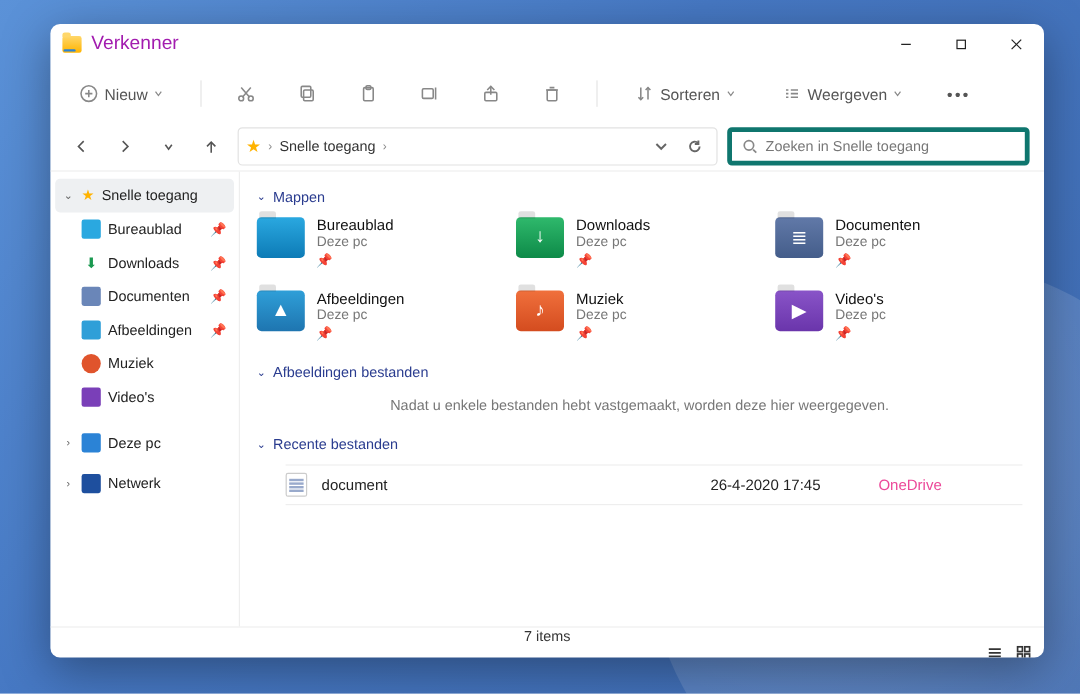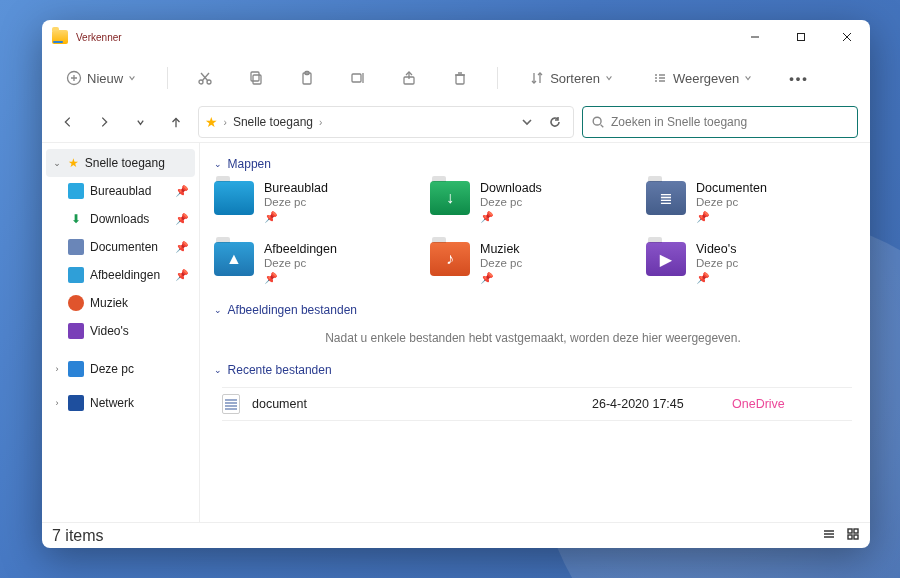--- a/index.html
+++ b/index.html
@@ -39,21 +39,21 @@
     border-radius: 2px; position: relative;
   }
   .title-icon::before {
     content:""; position:absolute; left:0; top:-3px; width:7px; height:4px;
     background:#ffd76a; border-radius:2px 2px 0 0;
   }
   .title-icon::after {
     content:""; position:absolute; left:1px; bottom:1px; width:10px; height:2px;
     background:#2b83d6; border-radius:1px;
   }
-  .title-text { margin-left: 8px; font-size: 10px; color: #7f1d1d; }
+  .title-text { margin-left: 8px; font-size: 16px; color: #a21caf; }
   .win-controls { margin-left: auto; display: flex; }
   .win-btn {
     width: 46px; height: 34px;
     display: flex; align-items: center; justify-content: center;
     color: #222;
   }
   .win-btn svg { width: 10px; height: 10px; }
   
   .toolbar {
     height: 48px;
@@ -99,22 +99,22 @@
     padding:0 6px;
     gap:4px;
     color:#333;
   }
   .star{color:#ffb300; font-size:14px;}
   .addr-sep{color:#888; font-size:10px; margin:0 2px;}
   .addr-controls{margin-left:auto; display:flex; gap:4px;}
   .addr-btn{width:24px;height:24px;display:flex;align-items:center;justify-content:center;}
   .addr-btn svg{width:12px;height:12px;stroke:#666;fill:none;stroke-width:1.6;}
   .search {
-    width:276px; height:32px;
-    border:1px solid #0f766e; border-radius:4px;
+    width:252px; height:32px;
+    border:4px solid #0f766e; border-radius:4px;
     display:flex; align-items:center; padding:0 8px; gap:6px;
     color:#777;
   }
   .search svg{width:14px;height:14px;stroke:#888;fill:none;stroke-width:1.6;}
   
   .body { flex:1; display:flex; border-top:1px solid #eee; }
   .sidebar {
     width:158px; padding:6px 4px;
     border-right:1px solid #eee;
   }
@@ -162,32 +162,32 @@
   .fi-glyph{
     position:absolute; inset:0; display:flex; align-items:center; justify-content:center;
     color:#fff; font-size:16px;
   }
   .folder-text { display:flex; flex-direction:column; gap:1px; }
   .folder-name { font-size:12.5px; color:#111; }
   .folder-sub { font-size:11.5px; color:#777; }
   .folder-pin { font-size:11px; color:#999; margin-top:2px;}
   .empty-msg { text-align:center; color:#777; font-size:12px; margin:14px 0 18px 0;}
   .file-row {
-    margin-left:8px;
+    margin-left:24px;
     height:34px; border-top:1px solid #eee; border-bottom:1px solid #eee;
     display:grid; grid-template-columns: 30px 1fr 140px 120px;
     align-items:center; font-size:12.5px; color:#222;
   }
   .file-icon{width:18px;height:20px;border:1px solid #ccc;border-radius:2px;position:relative;background:#fff;}
   .file-icon::after{content:"";position:absolute;left:2px;right:2px;top:4px;height:1.5px;background:#9ac;box-shadow:0 3px 0 #9ac,0 6px 0 #9ac,0 9px 0 #9ac;}
   
   .status {
     height:26px; border-top:1px solid #eee;
     display:flex; align-items:center; padding:0 10px;
-    font-size:16px; color:#333;
+    font-size:12px; color:#333;flex-direction:column;
   }
   .status-right{margin-left:auto; display:flex; gap:10px;}
   .view-btn svg{width:14px;height:14px;stroke:#333;fill:none;stroke-width:1.4;}
 </style>
 </head>
 <body>
 
 <div class="window">
 
   <div class="titlebar">

